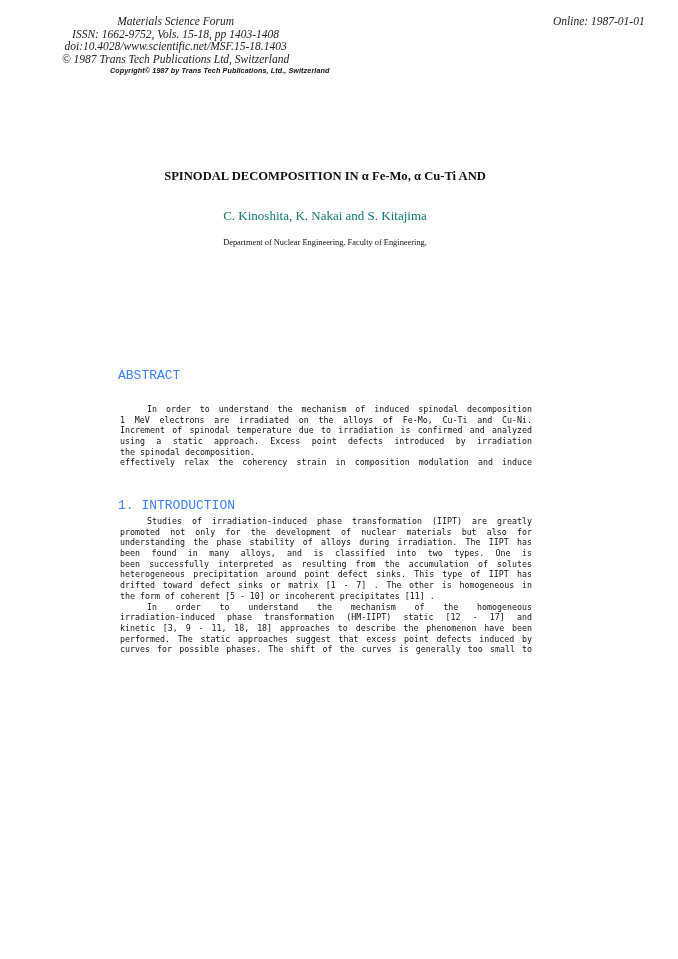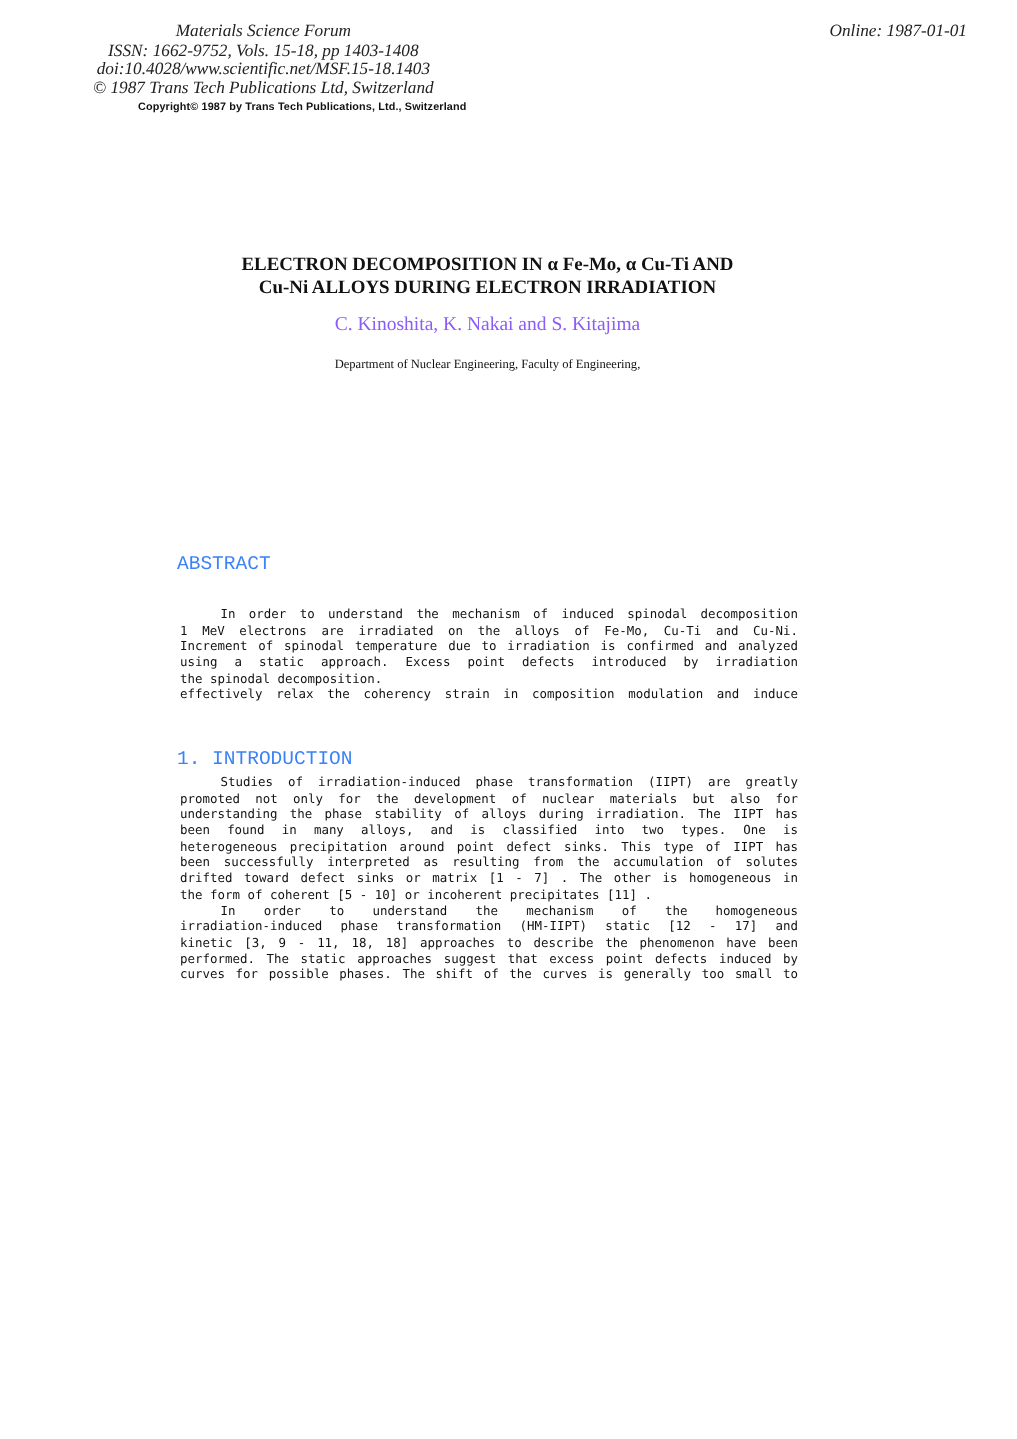--- a/index.html
+++ b/index.html
@@ -1,44 +1,43 @@
 <!DOCTYPE html>
 <html><head>
 <meta charset="utf-8">
 <style>
   html, body { margin:0; padding:0; background:#fff; }
   body { width:678px; height:959px; position:relative; overflow:hidden; color:#111; }
   .hdr { position:absolute; font-family:"Liberation Serif", serif; font-style:italic; font-size:11.5px; line-height:12.5px; color:#222; }
   .hdr-left { left:62px; top:15px;text-align:center; }
   .hdr-right { left:525px; top:15px;margin-left:28px; }
-  .copyright { position:absolute; left:92px; top:66px; font-family:"Liberation Sans", sans-serif; font-weight:bold; font-size:7.2px; color:#111; letter-spacing:0.1px; }
+  .copyright { position:absolute; left:110px; top:66px; font-family:"Liberation Sans", sans-serif; font-weight:bold; font-style:italic; font-size:7.2px; color:#111; letter-spacing:0.1px; }
   .title { position:absolute; left:140px; width:370px; top:169px; text-align:center; font-family:"Liberation Serif", serif; font-weight:bold; font-size:12.6px; line-height:15px; color:#111; }
-  .authors { position:absolute; left:140px; width:370px; top:208px; text-align:center; font-family:"Liberation Serif", serif; font-size:13px; color:#8b5cf6; }
+  .authors { position:absolute; left:140px; width:370px; top:208px; text-align:center; font-family:"Liberation Serif", serif; font-size:13px; color:#0f766e; }
   .affil { position:absolute; left:140px; width:370px; top:238px; text-align:center; font-family:"Liberation Serif", serif; font-size:8.4px; line-height:10.5px; color:#111; }
   .sec-head { position:absolute; left:118px; font-family:Liberation Mono, monospace; font-size:13px; color:#3b82f6; }
   .body { position:absolute; left:120px; width:412px; font-family:"DejaVu Sans Mono", monospace; font-size:8.3px; line-height:10.7px; color:#111; }
   .body .ln { display:block; white-space:nowrap; text-align:justify; text-align-last:justify; height:10.7px; overflow:visible; }
   .body .ln.last { text-align-last:left; }
   .body .ln.indent { padding-left:27px; }
 </style>
 </head>
 <body>
 
 <div class="hdr hdr-left">
   <div>Materials Science Forum</div>
   <div>ISSN: 1662-9752, Vols. 15-18, pp 1403-1408</div>
   <div>doi:10.4028/www.scientific.net/MSF.15-18.1403</div>
   <div>© 1987 Trans Tech Publications Ltd, Switzerland</div>
 </div>
 <div class="hdr hdr-right">Online: 1987-01-01</div>
 <div class="copyright">Copyright© 1987 by Trans Tech Publications, Ltd., Switzerland</div>
 
 <div class="title">
-  <div>ELECTRON DECOMPOSITION IN α Fe-Mo, α Cu-Ti AND</div>
-  <div>Cu-Ni ALLOYS DURING ELECTRON IRRADIATION</div>
+  <div>SPINODAL DECOMPOSITION IN α Fe-Mo, α Cu-Ti AND</div>
 </div>
 <div class="authors">C. Kinoshita, K. Nakai and S. Kitajima</div>
 <div class="affil">
   <div>Department of Nuclear Engineering, Faculty of Engineering,</div>
 </div>
 
 <div class="sec-head" style="top:368px;">ABSTRACT</div>
 <div class="body" style="top:404px;">
   <span class="ln indent">In  order  to  understand the mechanism of induced spinodal decomposition</span>
   <span class="ln">1 MeV electrons are irradiated on  the  alloys  of  Fe-Mo,  Cu-Ti  and  Cu-Ni.</span>
@@ -47,22 +46,22 @@
   <span class="ln last">the spinodal decomposition.</span>
   <span class="ln">effectively  relax  the  coherency strain in composition modulation and induce</span>
 </div>
 
 <div class="sec-head" style="top:498px;">1. INTRODUCTION</div>
 <div class="body" style="top:516px;">
   <span class="ln indent">Studies of irradiation-induced phase transformation  (IIPT)  are  greatly</span>
   <span class="ln">promoted  not  only  for  the  development  of  nuclear materials but also for</span>
   <span class="ln">understanding the phase stability of alloys during irradiation.  The IIPT  has</span>
   <span class="ln">been  found  in  many  alloys,  and  is  classified  into  two  types.  One is</span>
+  <span class="ln">been  successfully  interpreted  as resulting from the accumulation of solutes</span>
   <span class="ln">heterogeneous precipitation around point defect sinks.  This type of IIPT  has</span>
-  <span class="ln">been  successfully  interpreted  as resulting from the accumulation of solutes</span>
   <span class="ln">drifted toward defect sinks or matrix [1 - 7] . The other is  homogeneous  in</span>
   <span class="ln last">the form of coherent [5 - 10]  or incoherent precipitates [11] .</span>
   <span class="ln indent" style="padding-left:27px;">In     order     to     understand     the     mechanism     of     the     homogeneous</span>
   <span class="ln">irradiation-induced phase  transformation  (HM-IIPT)  static  [12 - 17]   and</span>
   <span class="ln">kinetic  [3, 9 - 11, 18, 18]  approaches to describe the phenomenon have been</span>
   <span class="ln">performed.  The static approaches suggest that excess point defects induced by</span>
   <span class="ln">curves for possible phases.  The shift of the curves is generally too small to</span>
 </div>
 
 </body></html>

